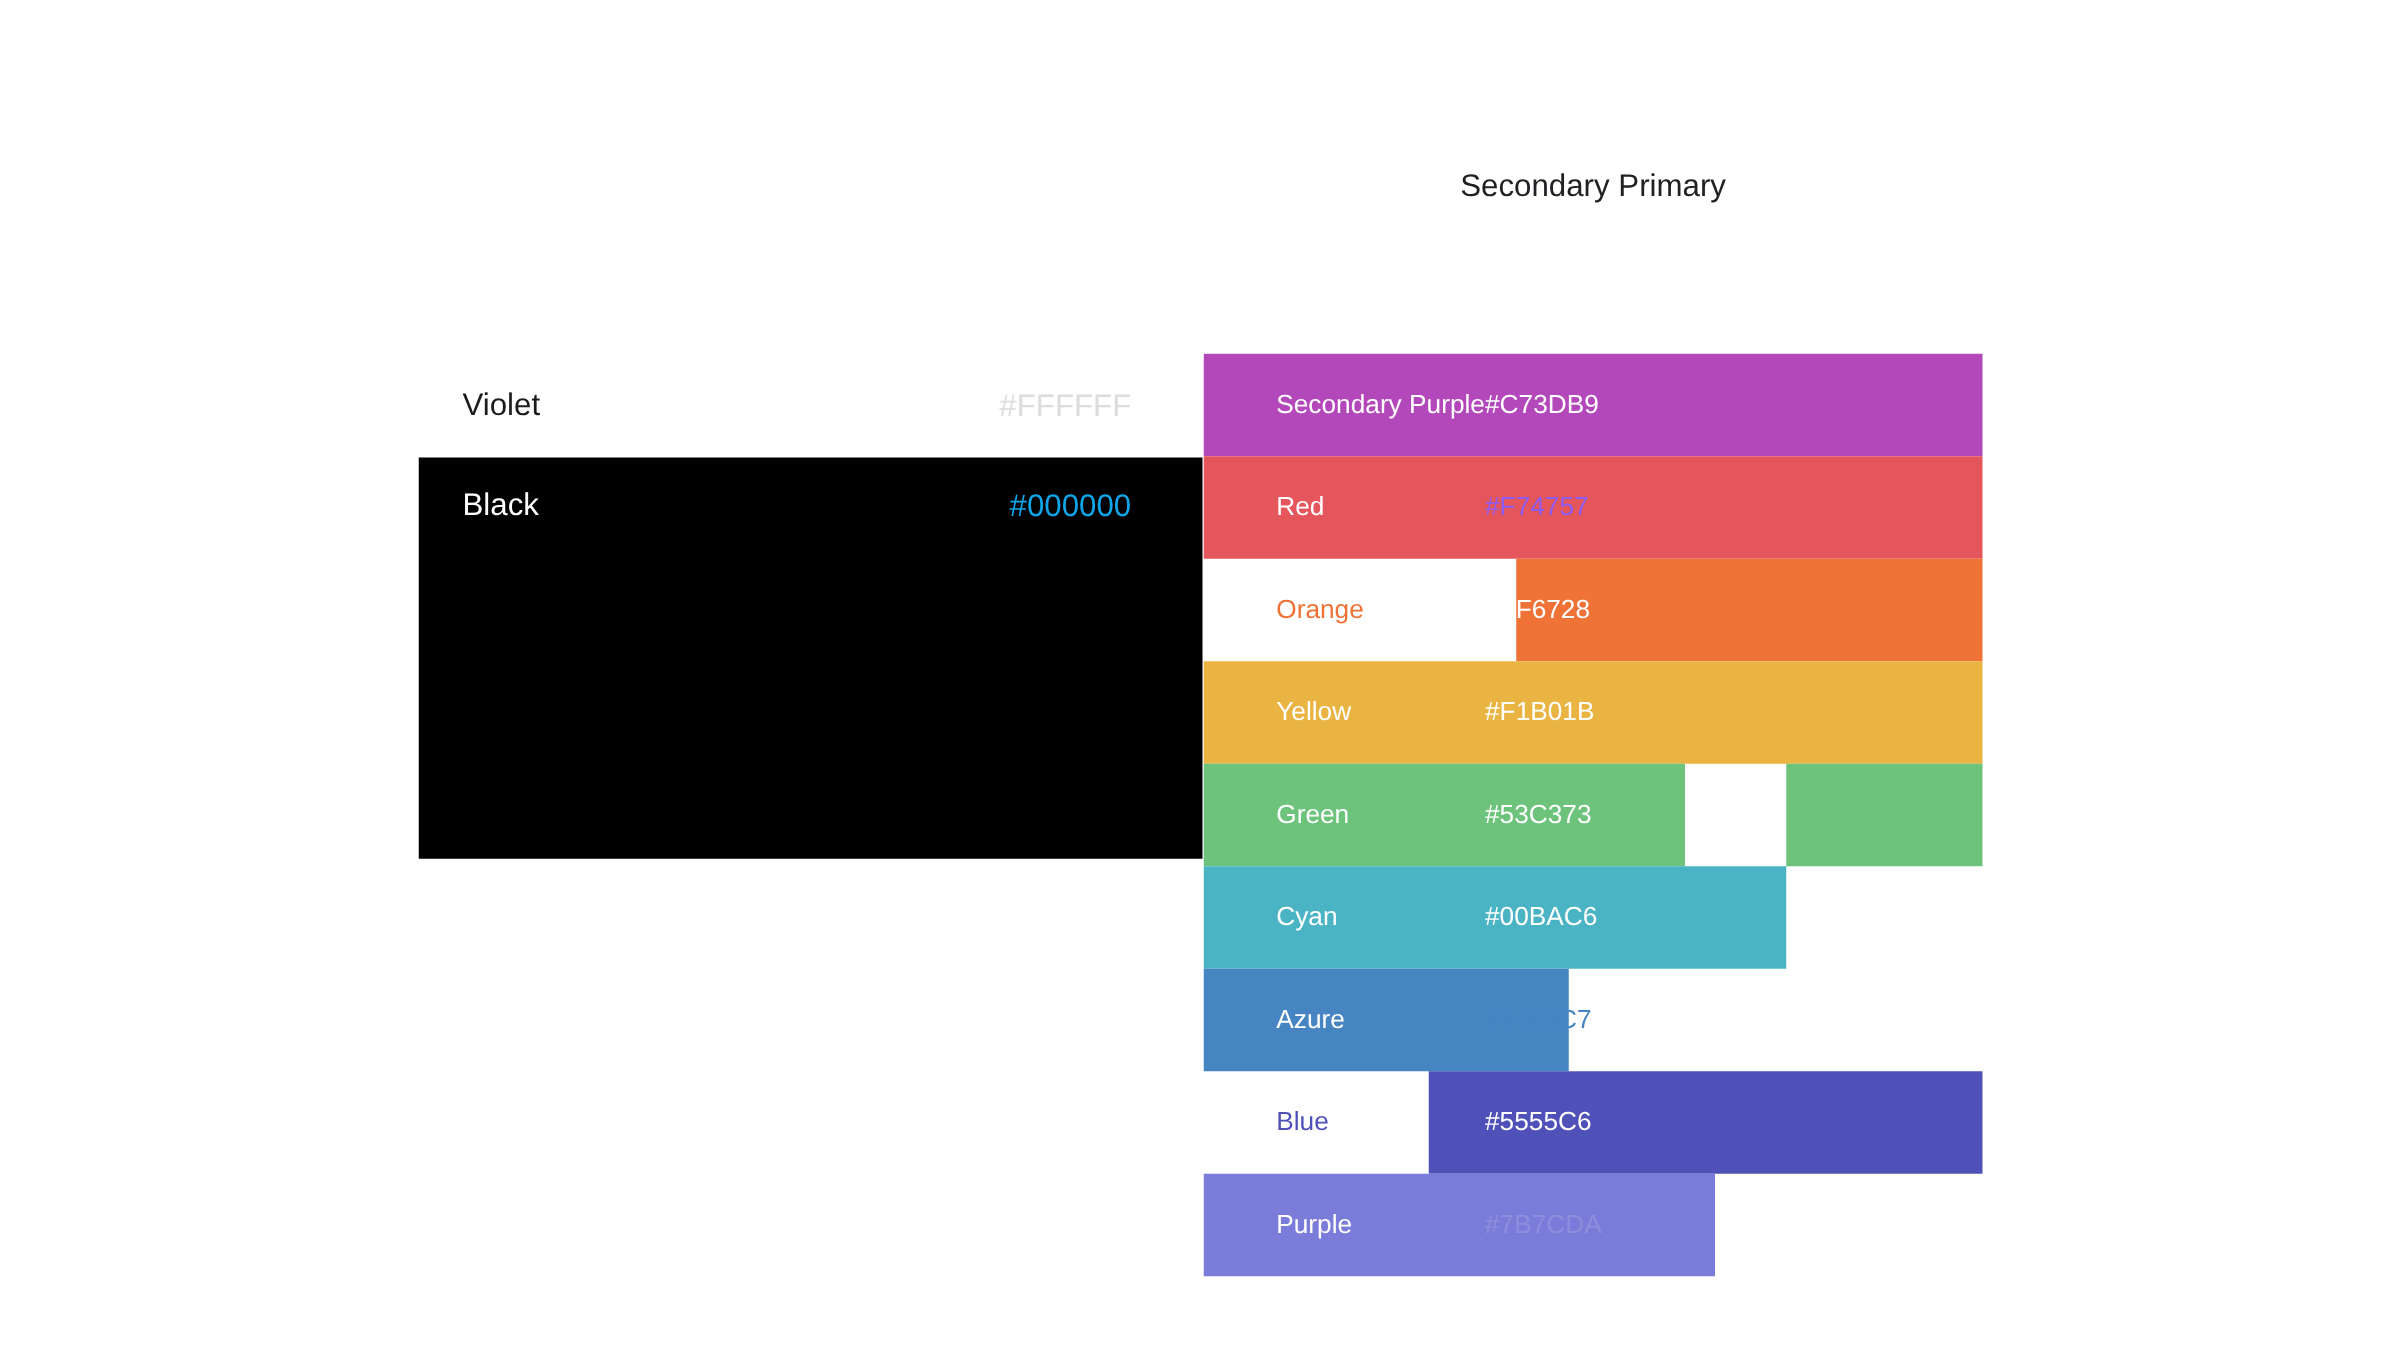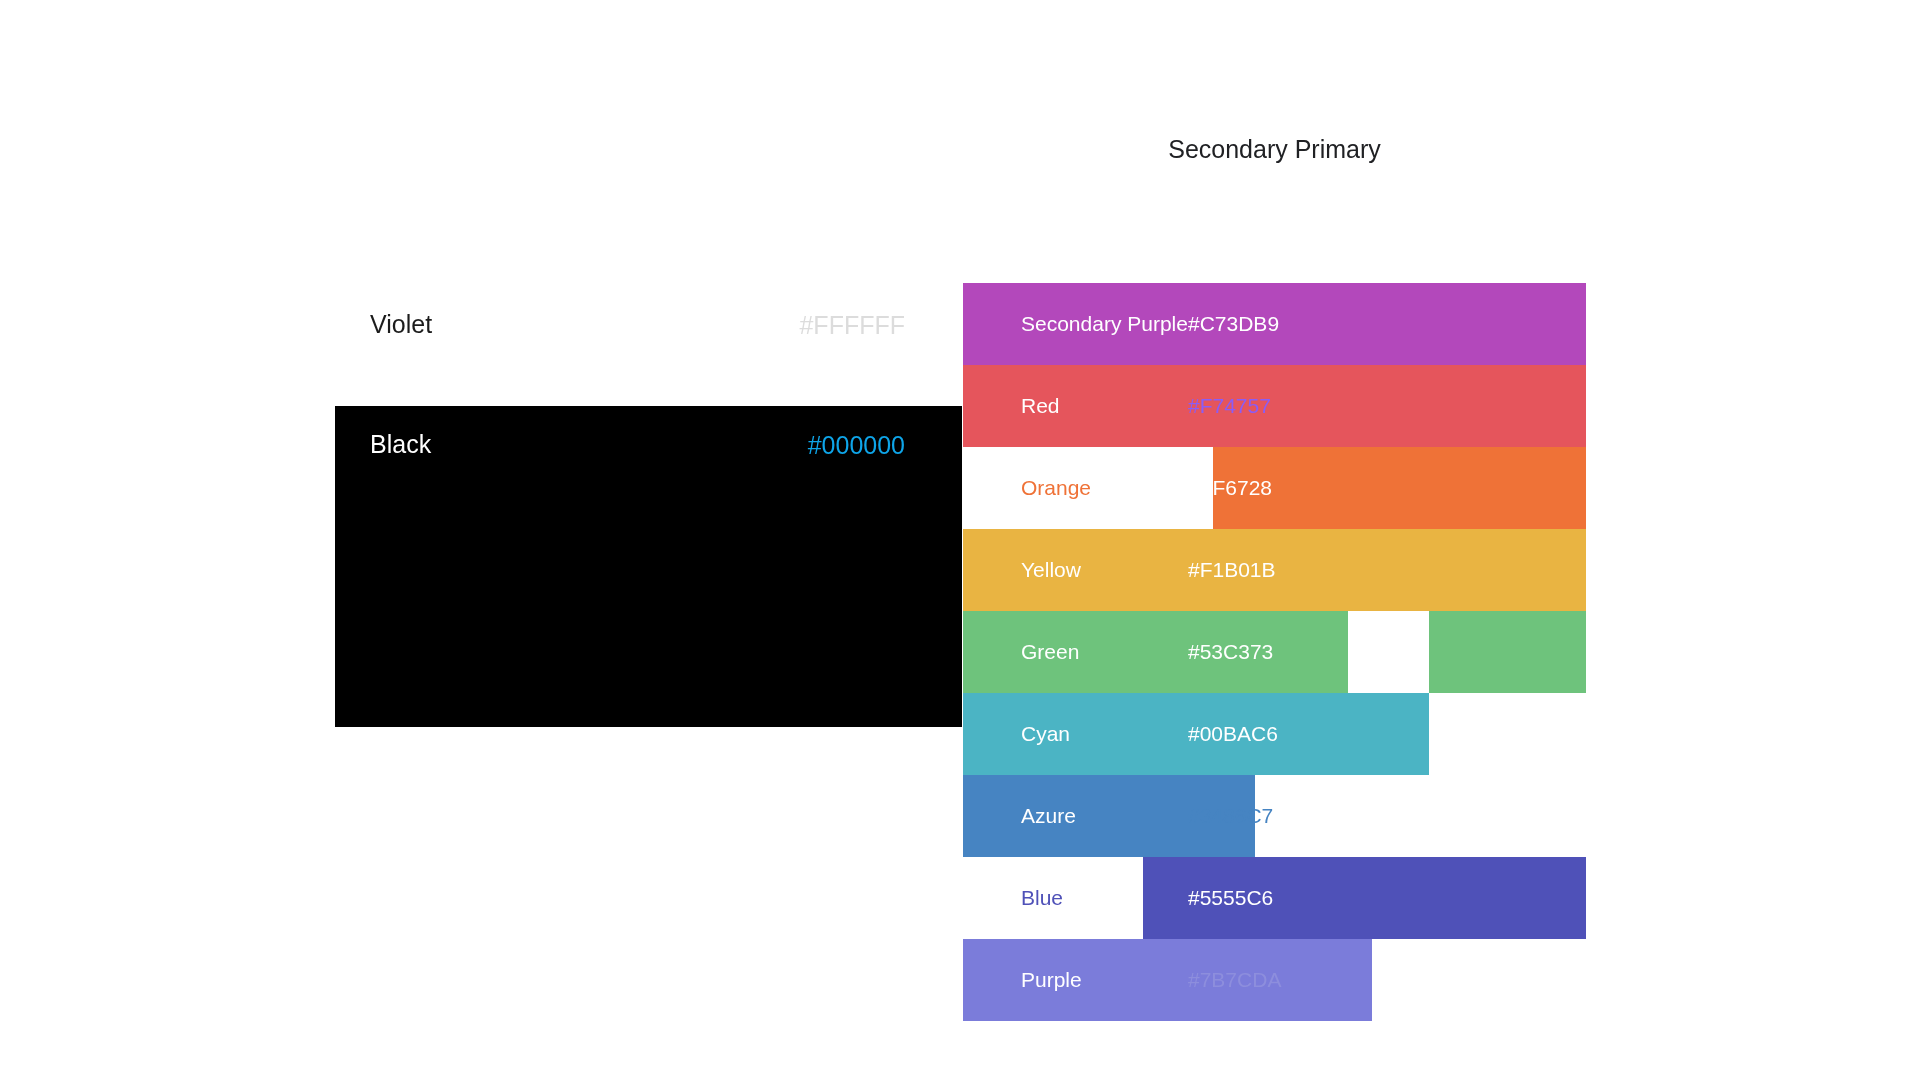--- a/index.html
+++ b/index.html
@@ -82,21 +82,20 @@
     color: #dcdcdc;
   }
 
   .neutral-black {
     position: absolute;
     left: 335px;
     top: 366px;
     width: 627px;
     height: 321px;
     background: #000000;
-    margin-top: 40px;
   }
   .neutral-black .label {
     left: 35px;
     top: 24px;
     font-size: 25px;
     color: #ffffff;
   }
   .neutral-black .hex {
     right: 57px;
     top: 25px;

